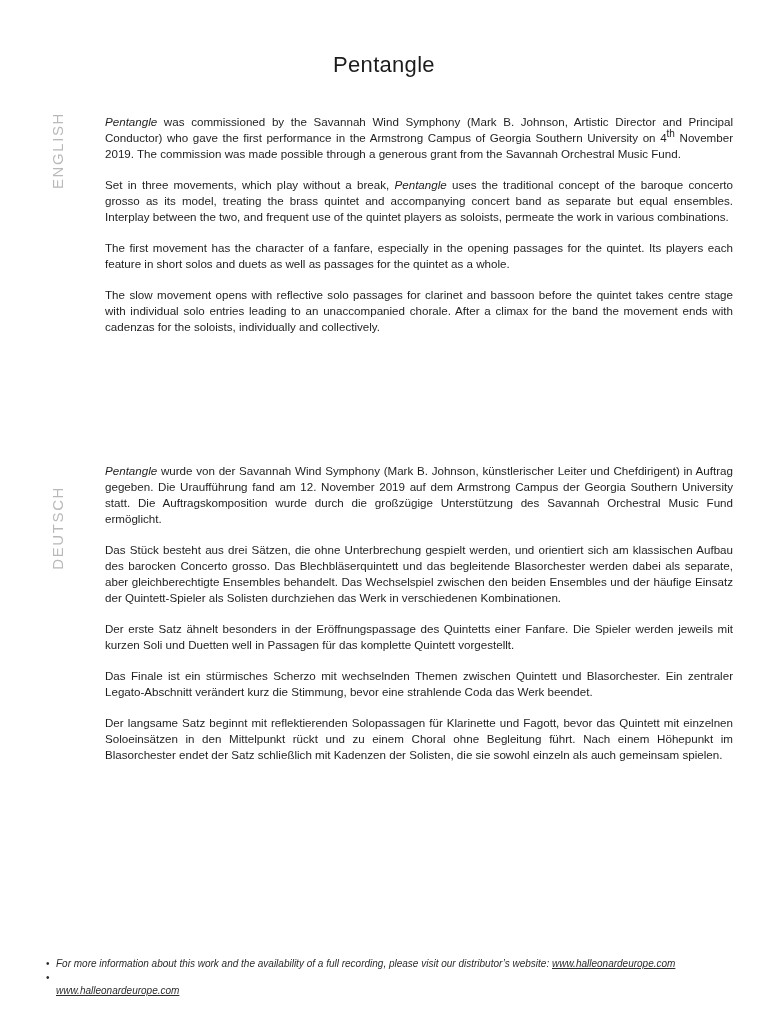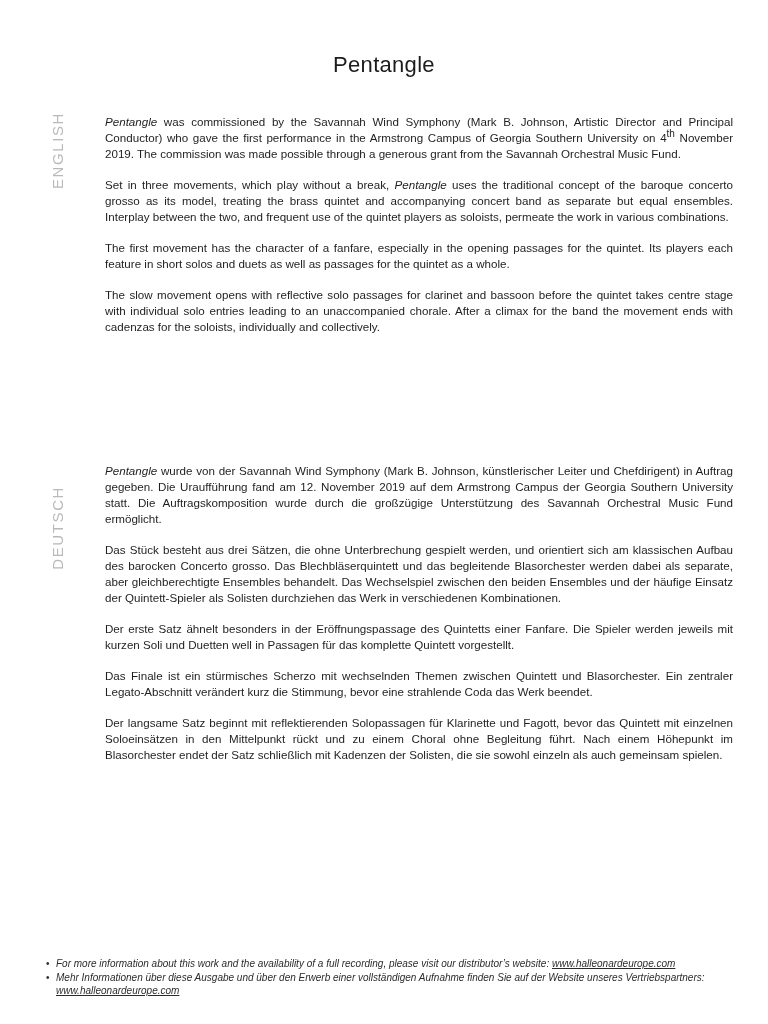--- a/index.html
+++ b/index.html
@@ -93,17 +93,17 @@
       <p class="para"><em>Pentangle</em><span> wurde von der Savannah Wind Symphony (Mark B. Johnson, künstlerischer Leiter und Chefdirigent) in Auftrag gegeben. Die Uraufführung fand am 12. November 2019 auf dem Armstrong Campus der Georgia Southern University statt. Die Auftragskomposition wurde durch die großzügige Unterstützung des Savannah Orchestral Music Fund ermöglicht.</span></p>
       <p class="para"><span>Das Stück besteht aus drei Sätzen, die ohne Unterbrechung gespielt werden, und orientiert sich am klassischen Aufbau des barocken Concerto grosso. Das Blechbläserquintett und das begleitende Blasorchester werden dabei als separate, aber glei­chberechtigte Ensembles behandelt. Das Wechselspiel zwischen den beiden Ensembles und der häufige Einsatz der Quintett-Spieler als Solisten durchziehen das Werk in verschiedenen Kombinationen.</span></p>
       <p class="para"><span>Der erste Satz ähnelt besonders in der Eröffnungspassage des Quintetts einer Fanfare. Die Spieler werden jeweils mit kurzen Soli und Duetten well in Passagen für das komplette Quintett vorgestellt.</span></p>
       <p class="para"><span>Das Finale ist ein stürmisches Scherzo mit wechselnden Themen zwischen Quintett und Blasorchester. Ein zentraler Legato-Abschnitt verändert kurz die Stimmung, bevor eine strahlende Coda das Werk beendet.</span></p>
       <p class="para"><span>Der langsame Satz beginnt mit reflektierenden Solopassagen für Klarinette und Fagott, bevor das Quintett mit einzelnen So­loeinsätzen in den Mittelpunkt rückt und zu einem Choral ohne Begleitung führt. Nach einem Höhepunkt im Blasorchester endet der Satz schließlich mit Kadenzen der Solisten, die sie sowohl einzeln als auch gemeinsam spielen.</span></p>
     </div>
 
   <div class="footer">
     <ul id="footer-list">
         <li><span>For more information about this work and the availability of a full recording, please visit our distributor’s website: </span><a href="#">www.halleonardeurope.com</a></li>
-        <li><span>Mehr Informationen über diese Ausgabe und über den Erwerb einer vollständigen Aufnahme finden Sie auf der Website unseres Vertriebspartners:</span><br><a href="#">www.halleonardeurope.com</a></li>
+        <li><br><a href="#">www.halleonardeurope.com</a></li>
       </ul>
   </div>
 
 </div>
 
 </body></html>

